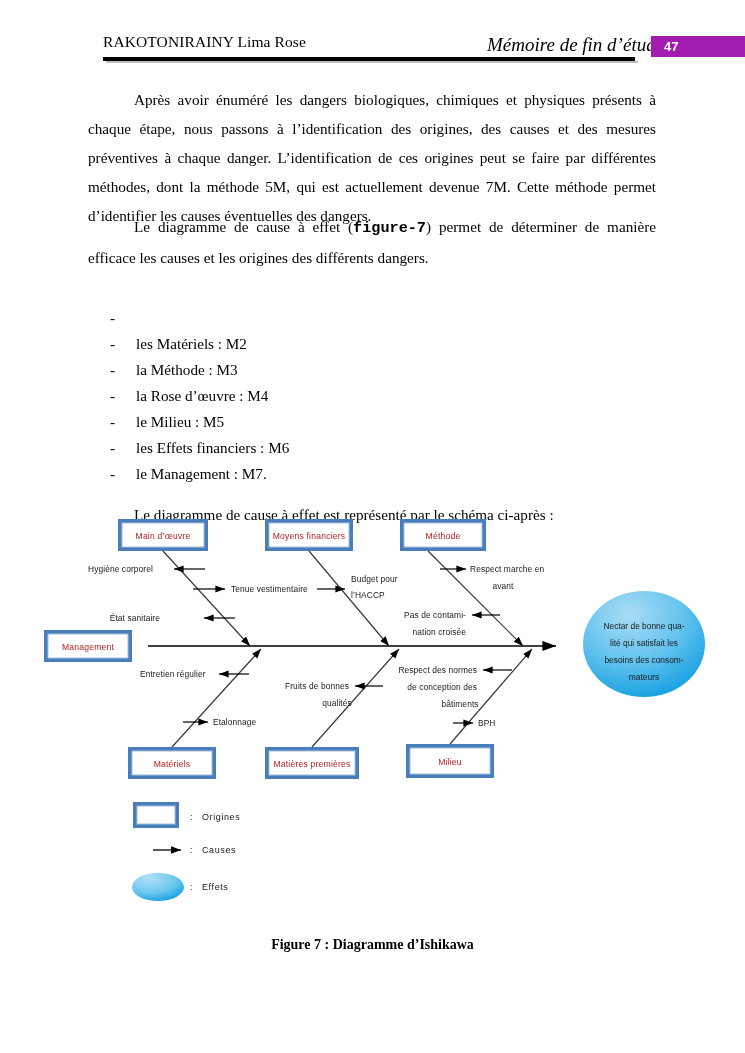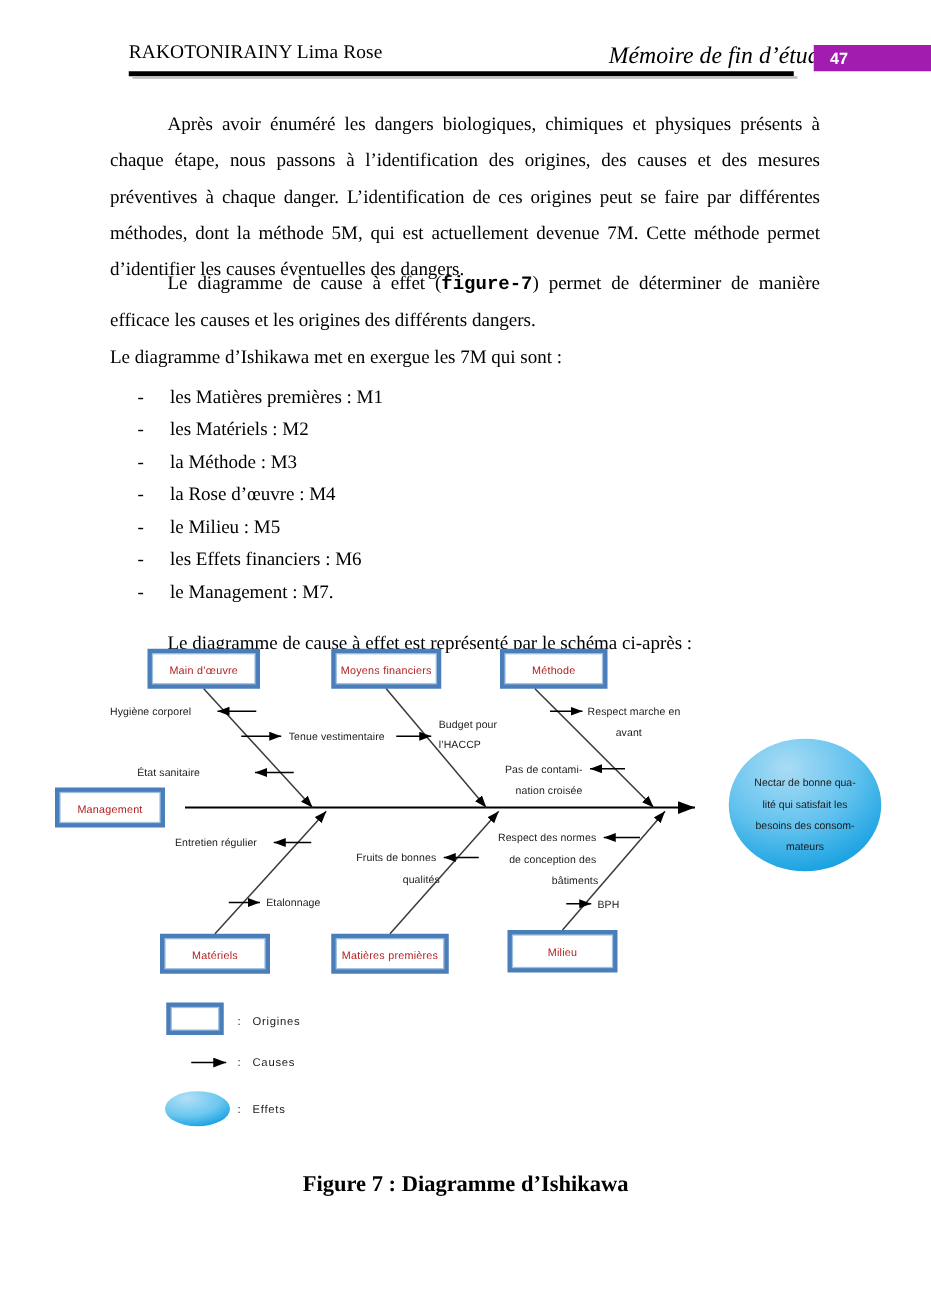--- a/index.html
+++ b/index.html
@@ -142,21 +142,21 @@
     fill: #1a1a1a;
     letter-spacing: 0.6px;
   }
 
   
   #figure-caption {
     position: absolute;
     left: 0; top: 937px;
     width: 745px;
     text-align: center;
-    font-size: 18px;
+    font-size: 14px;
     font-weight: bold;
   }
 </style>
 </head>
 <body>
 
 <div id="page-header">
   <div id="header-author">RAKOTONIRAINY Lima Rose</div>
   <div id="header-title">Mémoire de fin d’études</div>
   <div id="page-number-badge">
@@ -165,27 +165,25 @@
   <div id="header-rule"></div>
   <div id="header-rule-shadow"></div>
 </div>
 
 <div class="body-col" style="top:85px;">
   <p class="para indent">Après avoir énuméré les dangers biologiques, chimiques et physiques présents à chaque étape, nous passons à l’identification des origines, des causes et des mesures préventives à chaque danger. L’identification de ces origines peut se faire par différentes méthodes, dont la méthode 5M, qui est actuellement devenue 7M. Cette méthode permet d’identifier les causes éventuelles des dangers.</p>
 </div>
 
 <div class="body-col" style="top:212px;">
   <p class="para indent"><span>Le diagramme de cause à effet (</span><span class="bold">figure-7</span><span>) permet de déterminer de manière efficace les causes et les origines des différents dangers.</span></p>
-  <p class="noindent">Le diagramme d’Ishikawa met en exergue les 7M qui sont :</p>
 </div>
 
 <div id="m-list">
   <div class="li">
     <span class="dash">-</span>
-    <span class="txt">les Matières premières : M1</span>
   </div>
   <div class="li">
     <span class="dash">-</span>
     <span class="txt">les Matériels : M2</span>
   </div>
   <div class="li">
     <span class="dash">-</span>
     <span class="txt">la Méthode : M3</span>
   </div>
   <div class="li">

